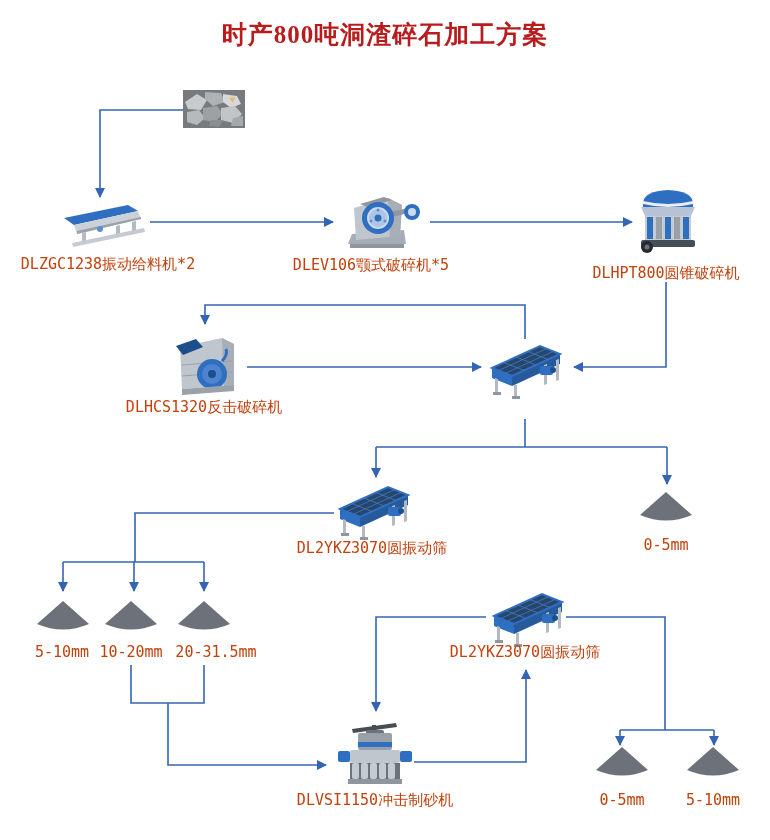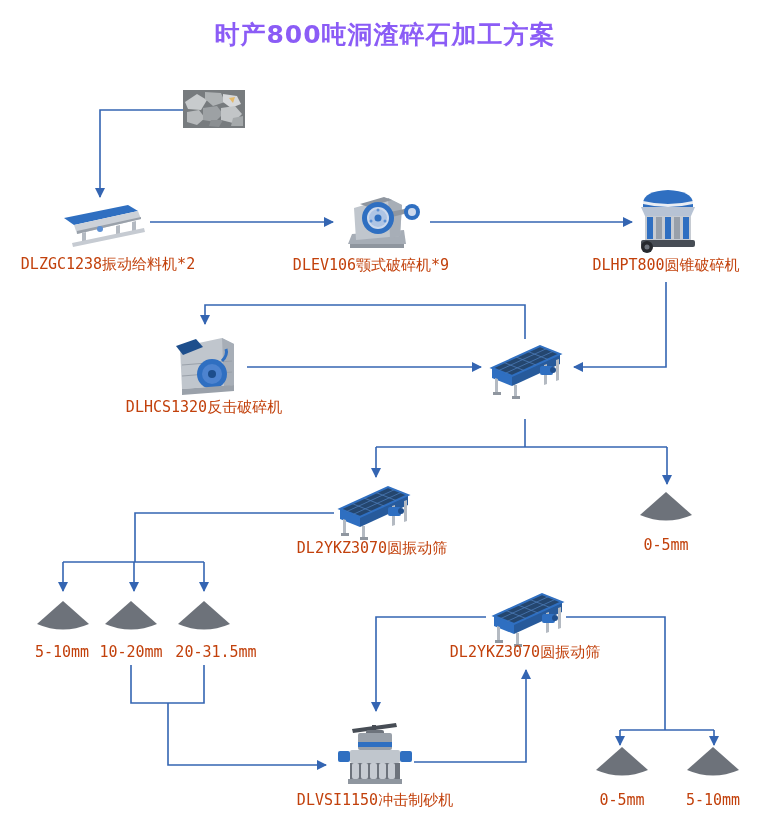--- a/index.html
+++ b/index.html
@@ -2,22 +2,23 @@
 <html><head>
 <meta charset="utf-8">
 <style>
   html,body{margin:0;padding:0;background:#ffffff;}
   .canvas{
     position:relative;width:770px;height:840px;background:#ffffff;overflow:hidden;
     font-family:"DejaVu Sans","Liberation Sans",sans-serif;
   }
   .title{
     position:absolute;left:385px;top:18px;transform:translateX(-50%);
-    font-size:25px;font-weight:700;color:#8b5cf6;white-space:nowrap;
+    font-size:25px;font-weight:700;color:#b91c1c;white-space:nowrap;
     letter-spacing:1px;
+    font-family:Liberation Serif, serif;
   }
   .node{position:absolute;}
   .node svg{display:block;}
   .nlabel{
     position:absolute;transform:translateX(-50%);white-space:nowrap;
     font-family:"DejaVu Sans Mono","DejaVu Sans",monospace;
     font-size:15px;color:#c2410c;line-height:18px;
   }
   .wires{position:absolute;left:0;top:0;}
   .conn{fill:none;stroke:#3465b2;stroke-width:1.6px;}
@@ -101,39 +102,39 @@
       <circle cx="72" cy="22" r="4" fill="#cdd9ec"></circle>
       <circle cx="38" cy="28" r="16" fill="#2f6fc1"></circle>
       <circle cx="38" cy="28" r="11" fill="#cdd9ec"></circle>
       <circle cx="38" cy="28" r="9" fill="#aec4e4"></circle>
       <circle cx="38" cy="28" r="3.5" fill="#2f6fc1"></circle>
       <circle cx="38" cy="20" r="1.5" fill="#5b8fd4"></circle>
       <circle cx="31" cy="31" r="1.5" fill="#5b8fd4"></circle>
       <circle cx="45" cy="31" r="1.5" fill="#5b8fd4"></circle>
     </svg>
   </div>
-  <div class="nlabel" style="left:371px;top:256px">DLEV106颚式破碎机*9</div>
+  <div class="nlabel" style="left:371px;top:256px">DLEV106颚式破碎机*5</div>
 
   <div class="node" style="left:634px;top:186px">
     <svg width="68" height="68" viewBox="0 0 68 68">
       <path d="M9,17 Q10,5 34,4 Q58,5 59,17 L59,21 Q34,28 9,21 Z" fill="#2f6fc1"></path>
       <path d="M9,15 Q34,21 59,15 L59,18 Q34,24 9,18 Z" fill="#e9edf3"></path>
       <polygon points="7,21 61,21 57,30 11,30" fill="#b7c3d4"></polygon>
       <rect x="11" y="30" width="46" height="24" fill="#c6cbd2"></rect>
       <rect x="13" y="31" width="6" height="22" fill="#2f6fc1"></rect>
       <rect x="22" y="31" width="6" height="22" fill="#98a0aa"></rect>
       <rect x="31" y="31" width="6" height="22" fill="#2f6fc1"></rect>
       <rect x="40" y="31" width="6" height="22" fill="#98a0aa"></rect>
       <rect x="49" y="31" width="6" height="22" fill="#2f6fc1"></rect>
       <rect x="7" y="54" width="54" height="7" rx="2" fill="#474d55"></rect>
       <circle cx="13" cy="61" r="6" fill="#26292e"></circle>
       <circle cx="13" cy="61" r="2.5" fill="#6d737c"></circle>
     </svg>
   </div>
-  <div class="nlabel" style="left:666px;top:256px">DLHPT800圆锥破碎机</div>
+  <div class="nlabel" style="left:666px;top:264px">DLHPT800圆锥破碎机</div>
 
   <div class="node" style="left:170px;top:331px">
     <svg width="76" height="66" viewBox="0 0 76 66">
       <polygon points="10,16 52,7 64,13 64,54 12,58" fill="#c0c6cd"></polygon>
       <polygon points="52,7 64,13 64,54 54,56" fill="#a7aeb7"></polygon>
       <polygon points="6,15 26,8 33,16 13,24" fill="#1d4e8c"></polygon>
       <path d="M12,34 L62,30 M12,45 L62,41" stroke="#9aa1aa" stroke-width="1" fill="none"></path>
       <path d="M52,30 Q58,24 56,18" stroke="#2f6fc1" stroke-width="3" fill="none"></path>
       <circle cx="42" cy="43" r="15" fill="#2f6fc1"></circle>
       <circle cx="42" cy="43" r="10" fill="#4d83cf"></circle>

